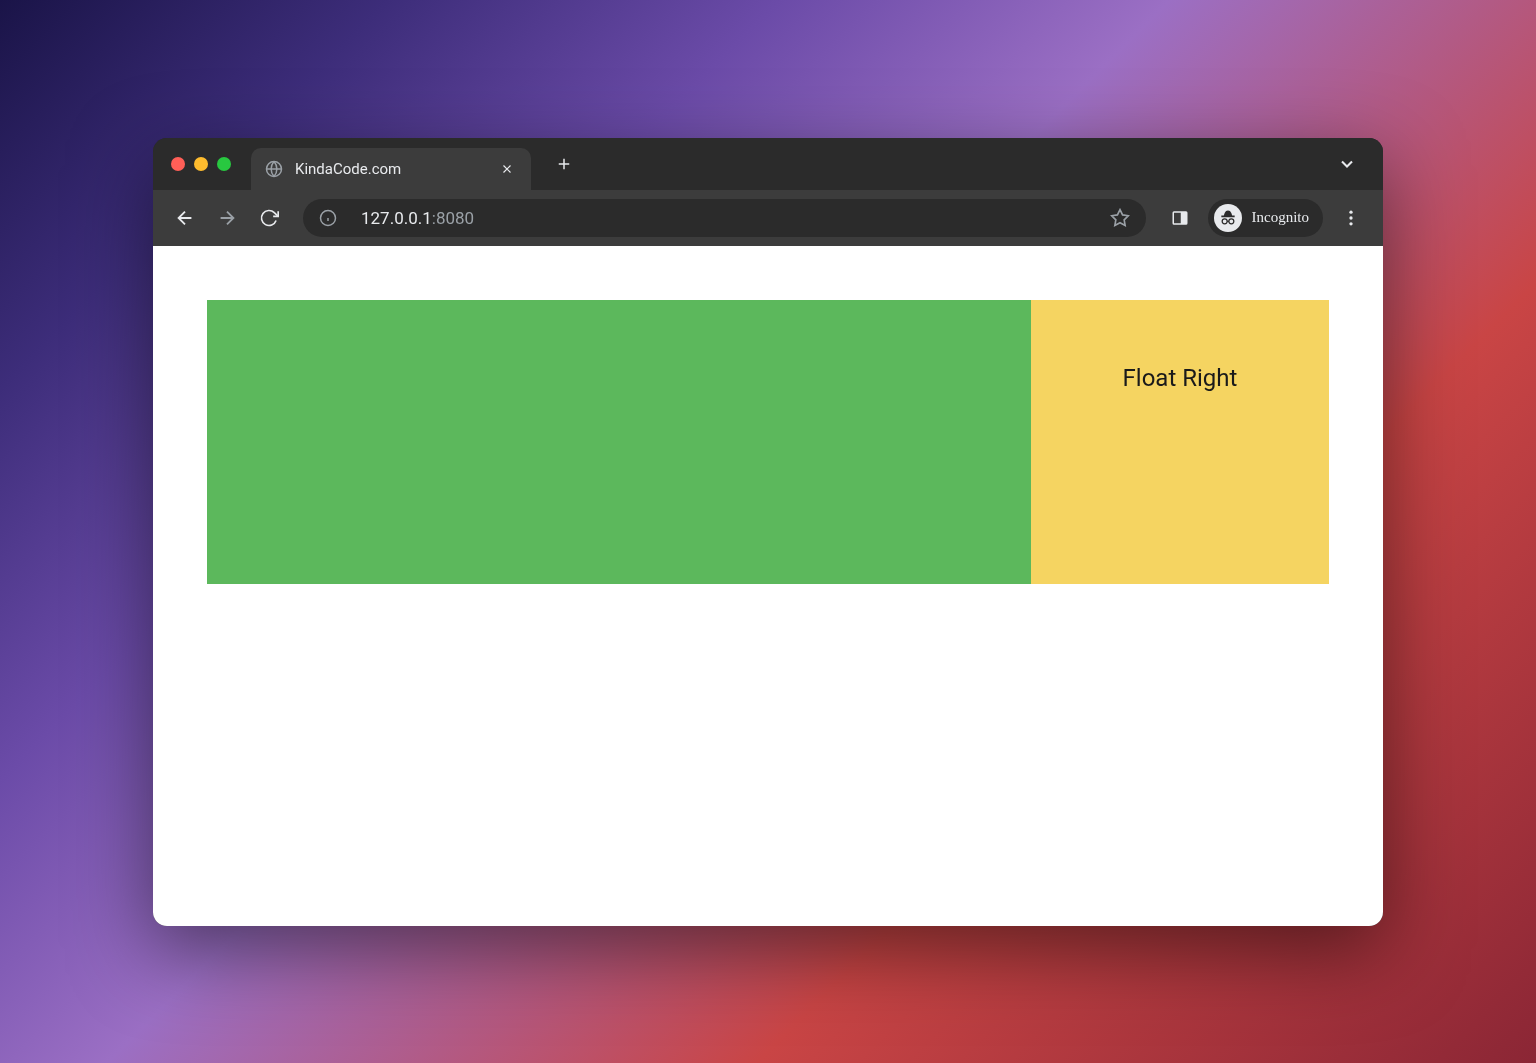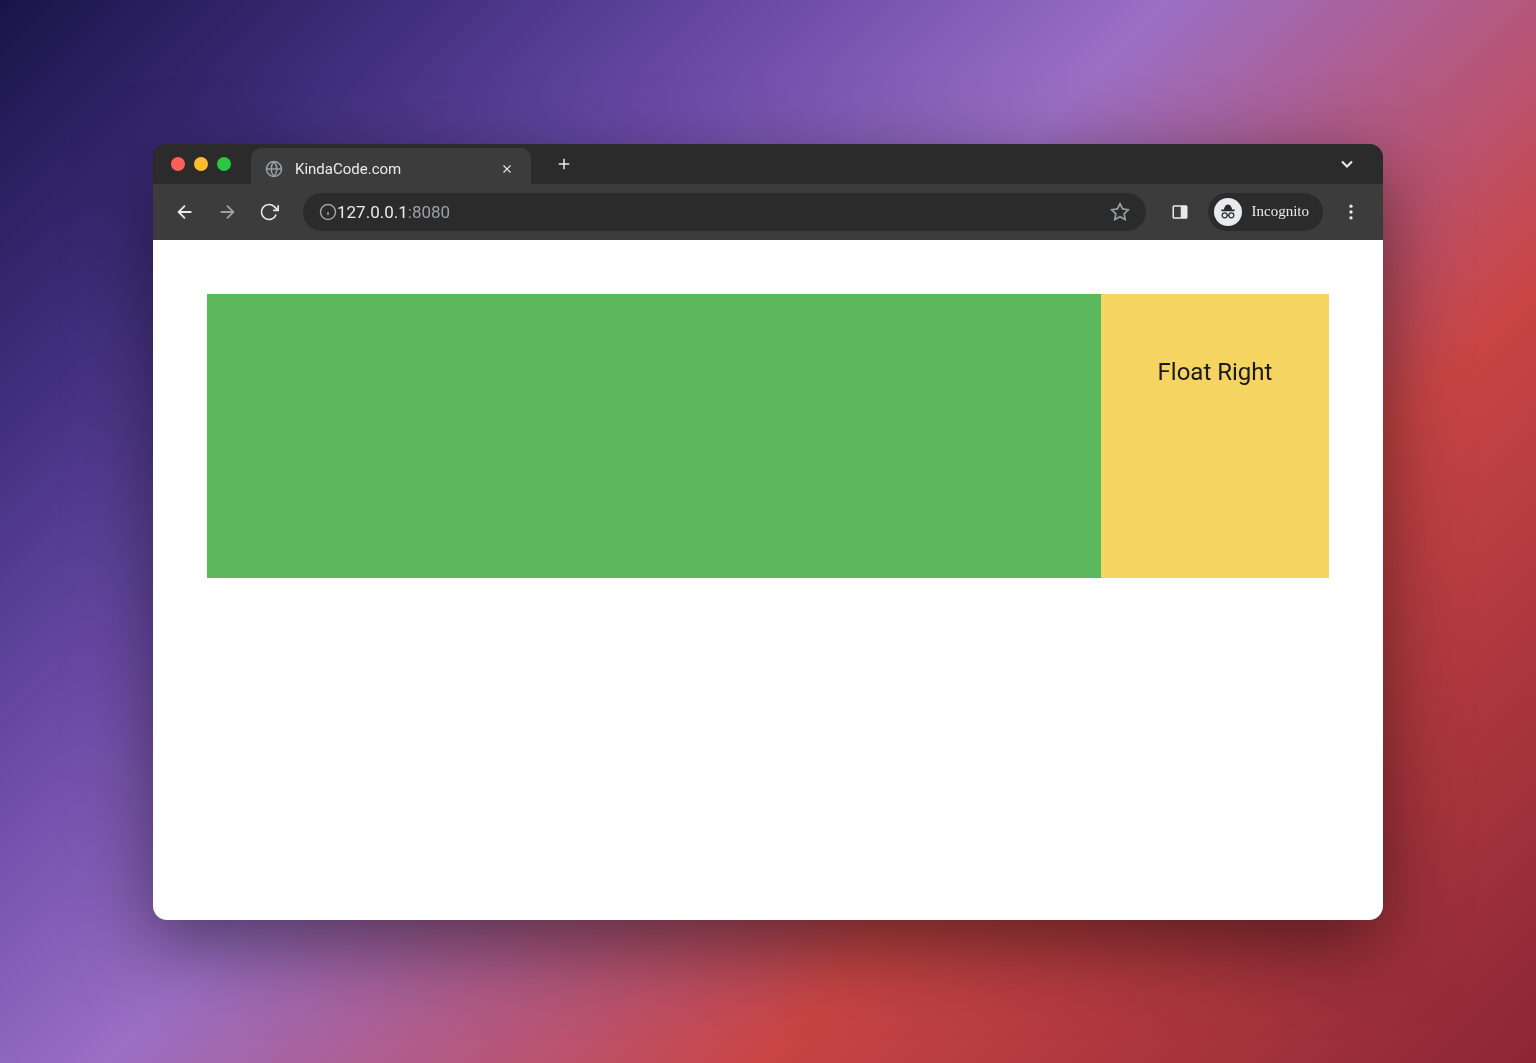--- a/index.html
+++ b/index.html
@@ -21,21 +21,21 @@
     .browser-window {
       width: 1230px;
       background: #2b2b2b;
       border-radius: 14px;
       overflow: hidden;
       box-shadow: 0 25px 80px rgba(0,0,0,0.5);
     }
 
     .titlebar {
       background: #2b2b2b;
-      height: 40px;
+      height: 52px;
       display: flex;
       align-items: center;
       padding: 0 18px;
     }
 
     .traffic-lights {
       display: flex;
       gap: 9px;
       margin-right: 20px;
     }
@@ -135,21 +135,21 @@
     .nav-btn.active { color: #e8eaed; }
 
     .omnibox {
       flex: 1;
       height: 38px;
       background: #2b2b2b;
       border-radius: 19px;
       display: flex;
       align-items: center;
       padding: 0 16px;
-      gap: 0;
+      gap: 24px;
       margin: 0 10px;
     }
 
     .info-icon {
       color: #9aa0a6;
       flex-shrink: 0;
       display: flex;
     }
 
     .url-text {
@@ -224,21 +224,21 @@
       width: 100%;
       height: 284px;
       background: #5cb85c;
       position: relative;
     }
 
     .float-right-box {
       position: absolute;
       right: 0;
       top: 0;
-      width: 228px;
+      width: 298px;
       height: 100%;
       background: #f5d461;
       display: flex;
       justify-content: center;
       padding-top: 64px;
     }
 
     .float-right-text {
       color: #1a1a1a;
       font-size: 24px;

